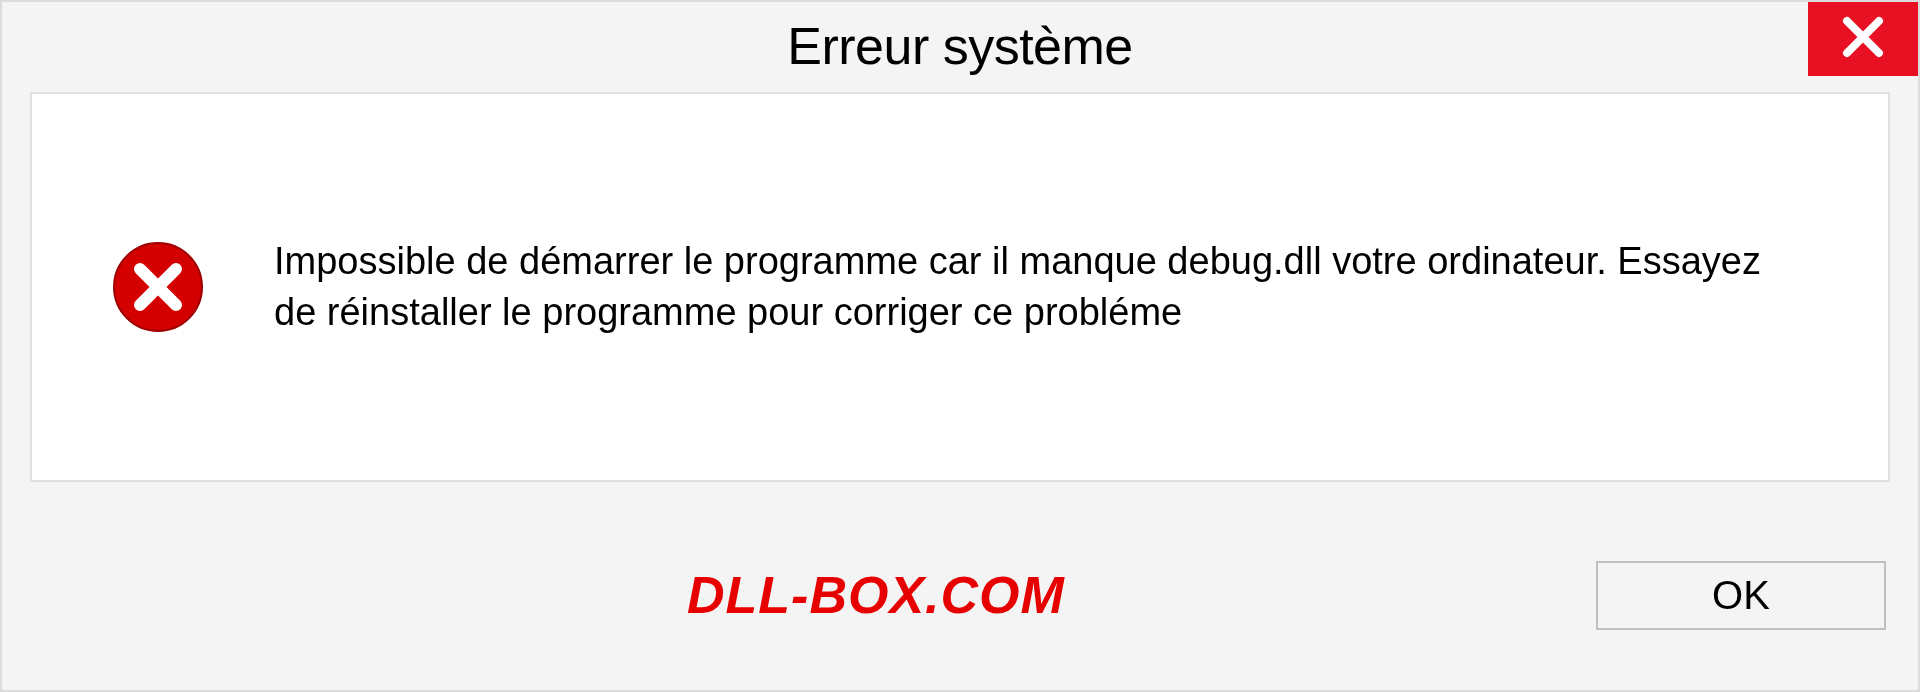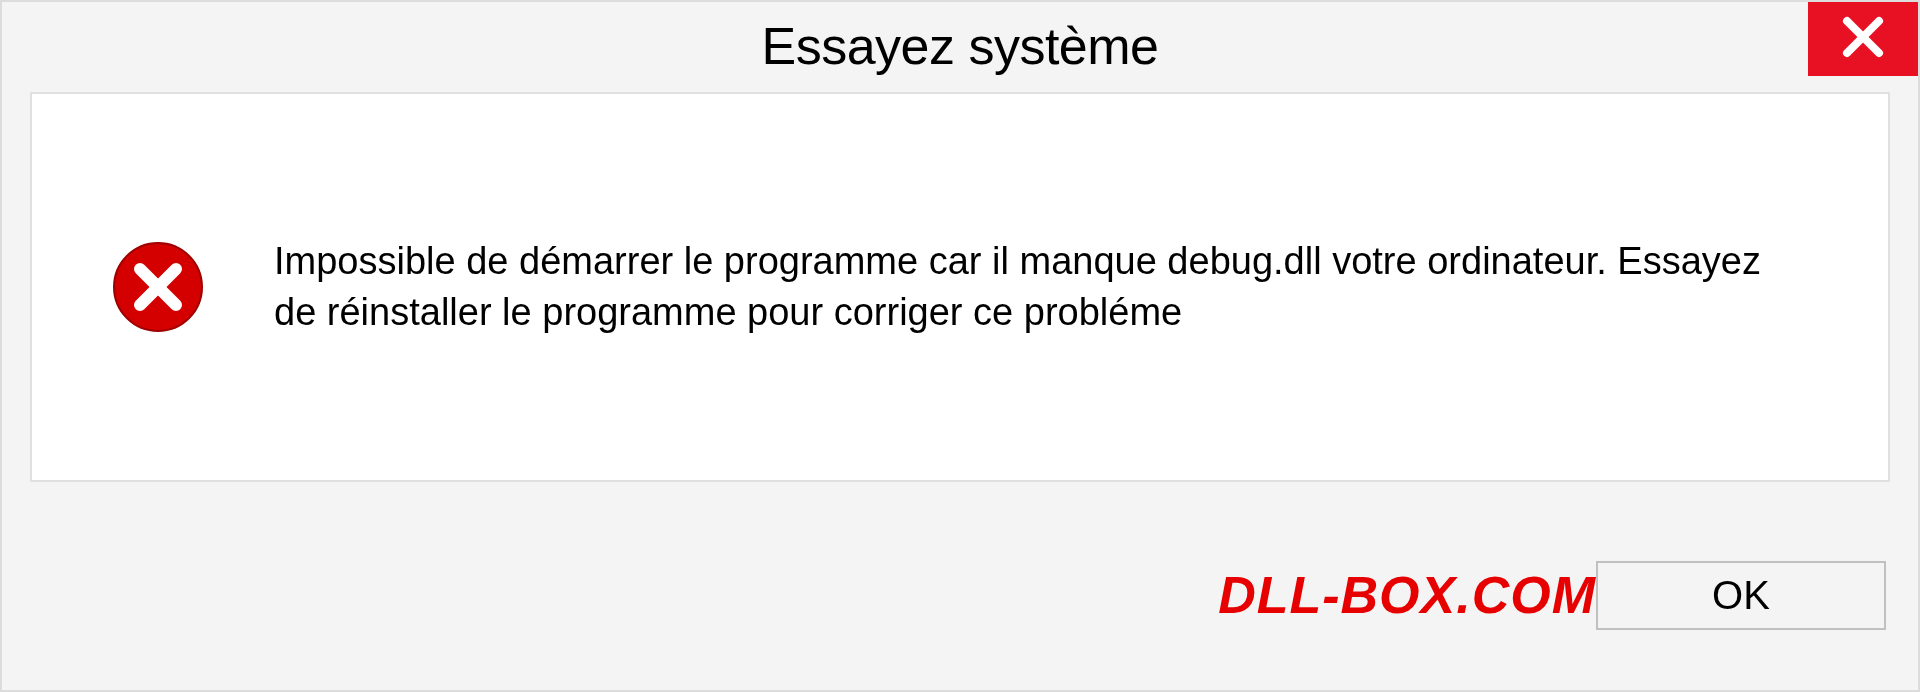--- a/index.html
+++ b/index.html
@@ -92,21 +92,21 @@
     }
     
     .footer {
       position: absolute;
       bottom: 0;
       left: 0;
       right: 0;
       height: 190px;
       display: flex;
       align-items: center;
-      justify-content: flex-end;
+      justify-content: space-between;
       padding: 0 32px 0 685px;
     }
     
     .watermark {
       font-size: 52px;
       font-weight: 900;
       font-style: italic;
       color: #e60000;
       letter-spacing: 1px;
     }
@@ -124,21 +124,21 @@
       cursor: pointer;
       font-family: Arial, Helvetica, sans-serif;
     }
   </style>
 </head>
 <body>
 
 <div class="dialog-window">
 
   <div class="titlebar">
-    <span class="title-text">Essayez système</span>
+    <span class="title-text">Erreur système</span>
     <div class="close-button">
       <span>
         <svg viewBox="0 0 44 44">
           <line x1="6" y1="6" x2="38" y2="38" stroke="#ffffff" stroke-width="8" stroke-linecap="round"></line>
           <line x1="38" y1="6" x2="6" y2="38" stroke="#ffffff" stroke-width="8" stroke-linecap="round"></line>
         </svg>
       </span>
     </div>
   </div>
 

